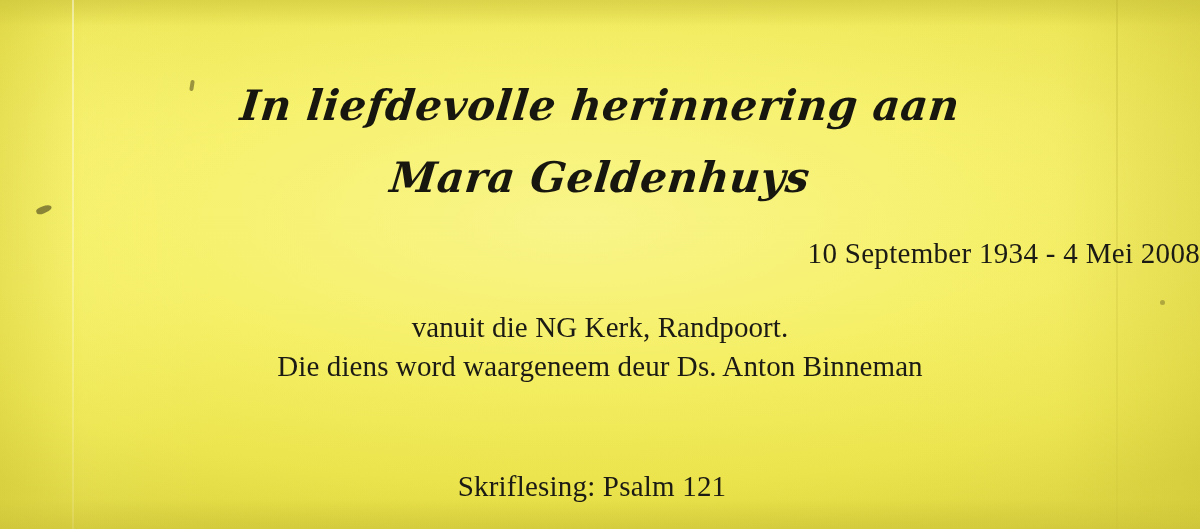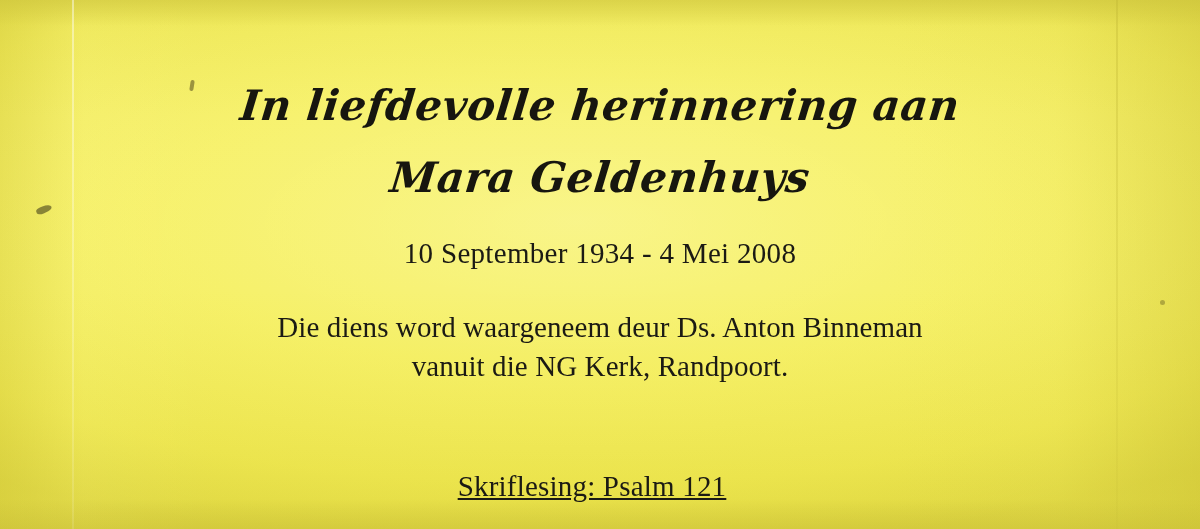--- a/index.html
+++ b/index.html
@@ -129,37 +129,37 @@
     top: 156px;
     font-size: 42px;
     line-height: 1.05;
   }
   .dates {
     position: absolute;
     left: 0; right: 0;
     top: 237px;
     font-size: 29px;
     letter-spacing: 0.3px;
+    text-align: right;
   }
   .service {
     position: absolute;
     left: 0; right: 0;
     top: 308px;
     font-size: 29px;
     line-height: 1.36;
     letter-spacing: 0.1px;
   }
   .service div { white-space: nowrap; }
   .reading {
     position: absolute;
     left: 0; right: 16px;
     top: 470px;
     font-size: 29px;
     letter-spacing: 0.2px;
-    text-decoration: underline;
   }
 </style>
 </head>
 <body>
 
 <div id="card">
   <div class="tone-a"></div>
   <div class="tone-b"></div>
   <div class="tone-c"></div>
   <div class="edge-top"></div>
@@ -172,19 +172,19 @@
   <div class="speck s3"></div>
 
   <div class="content">
     <div class="script-line script-1">In liefdevolle herinnering aan</div>
 
     <div class="script-line script-2">Mara Geldenhuys</div>
 
     <div class="dates">10 September 1934 - 4 Mei 2008</div>
 
     <div class="service">
+      <div>vanuit die NG Kerk, Randpoort.</div>
       <div>Die diens word waargeneem deur Ds. Anton Binneman</div>
-      <div>vanuit die NG Kerk, Randpoort.</div>
     </div>
 
     <div class="reading">Skriflesing: Psalm 121</div>
   </div>
 </div>
 
 </body></html>

